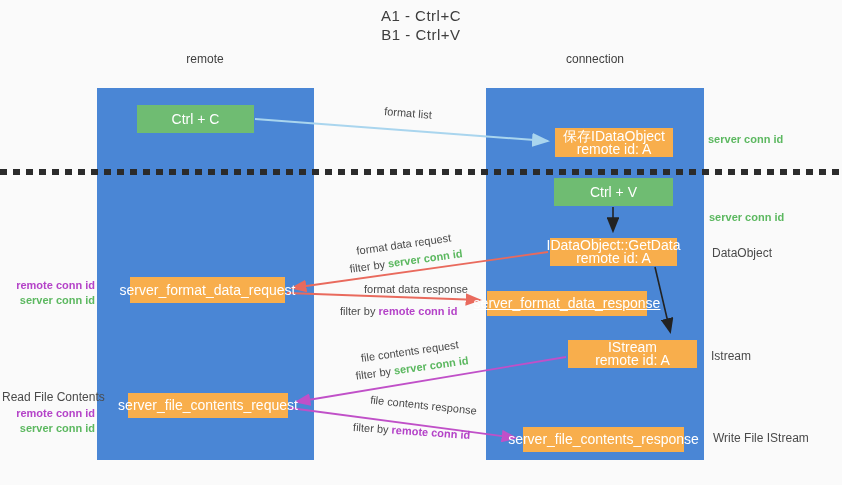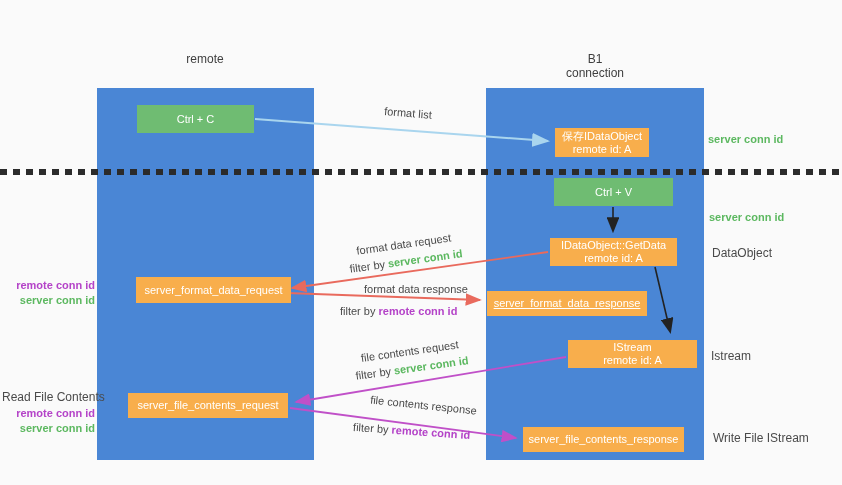--- a/index.html
+++ b/index.html
@@ -4,42 +4,45 @@
 <style>
   html,body{margin:0;padding:0;background:#fafafa;font-family:"Liberation Sans",sans-serif;}
   .stage{position:relative;width:842px;height:485px;background:#fafafa;overflow:hidden;}
   .title{position:absolute;left:0;top:6px;width:842px;text-align:center;font-size:15px;line-height:19px;color:#3d3d3d;letter-spacing:.5px;}
   .lane{position:absolute;top:88px;height:372px;background:#4a86d5;}
   .lane-header{position:absolute;top:52px;width:120px;text-align:center;font-size:12px;line-height:14px;color:#3f3f3f;}
   .divider{position:absolute;left:0;top:169px;width:842px;height:6px;
     background:repeating-linear-gradient(90deg,#2b2b2b 0 7px,rgba(0,0,0,0) 7px 13px);}
   .arrows{position:absolute;left:0;top:0;pointer-events:none;}
   .node{position:absolute;display:flex;flex-direction:column;align-items:center;justify-content:center;
-    color:#fff;font-size:11px;line-height:13px;text-align:right;white-space:nowrap;}
+    color:#fff;font-size:14px;line-height:13px;text-align:right;white-space:nowrap;}
   .green{background:#6fbc72;}
   .orange{background:#f8ae4c;}
   .lbl{position:absolute;font-size:11px;color:#4a4a4a;white-space:nowrap;}
   .lbl.center{text-align:center;}
   .gt{color:#5cb860;font-weight:bold;}
   .pt{color:#b443c8;font-weight:bold;}
   .side{position:absolute;font-size:11px;font-weight:bold;white-space:nowrap;}
   .side.dark{font-size:12px;font-weight:normal;color:#4a4a4a;text-align:center;}
   .lstack{position:absolute;width:88px;text-align:right;font-size:11px;font-weight:bold;line-height:15px;white-space:nowrap;}
 </style>
 </head>
 <body>
 
 <div class="stage">
 
+  <div class="title">
+    <div>A1 - Ctrl+C</div>
+    <div>B1 - Ctrl+V</div>
+  </div>
 
   <div class="lane-header" style="left:145px;">
     <div>remote</div>
   </div>
   <div class="lane-header" style="left:535px;">
-    <div>B1</div>
     <div>connection</div>
   </div>
 
   <div class="lane" style="left:97px;width:217px;"></div>
   <div class="lane" style="left:486px;width:218px;"></div>
 
   <div class="divider"></div>
 
   <svg class="arrows" width="842" height="485" viewBox="0 0 842 485">
     <defs>
@@ -62,35 +65,35 @@
     <line x1="548" y1="252" x2="292" y2="288" stroke="#e96a5d" stroke-width="1.8" marker-end="url(#ah-red)"></line>
     <line x1="287" y1="293" x2="480" y2="300" stroke="#e96a5d" stroke-width="1.8" marker-end="url(#ah-red)"></line>
     <line x1="566" y1="357" x2="296" y2="402" stroke="#c050c8" stroke-width="1.8" marker-end="url(#ah-purple)"></line>
     <line x1="290" y1="408" x2="516" y2="438" stroke="#c050c8" stroke-width="1.8" marker-end="url(#ah-purple)"></line>
   </svg>
 
   <div class="node green" style="left:137px;top:105px;width:117px;height:28px;">
     <span>Ctrl + C</span>
   </div>
 
-  <div class="node orange" style="left:555px;top:128px;width:94px;height:29px;">
+  <div class="node orange" style="left:555px;top:128px;width:118px;height:29px;">
     <span>保存IDataObject</span>
     <span>remote id: A</span>
   </div>
 
   <div class="node green" style="left:554px;top:178px;width:119px;height:28px;">
     <span>Ctrl + V</span>
   </div>
 
   <div class="node orange" style="left:550px;top:238px;width:127px;height:28px;">
     <span>IDataObject::GetData</span>
     <span>remote id: A</span>
   </div>
 
-  <div class="node orange" style="left:136px;top:277px;width:155px;height:26px;">
+  <div class="node orange" style="left:130px;top:277px;width:155px;height:26px;">
     <span>server_format_data_request</span>
   </div>
 
   <div class="node orange" style="left:487px;top:291px;width:160px;height:25px;text-decoration:underline;">
     <span>server_format_data_response</span>
   </div>
 
   <div class="node orange" style="left:568px;top:340px;width:129px;height:28px;">
     <span>IStream</span>
     <span>remote id: A</span>

